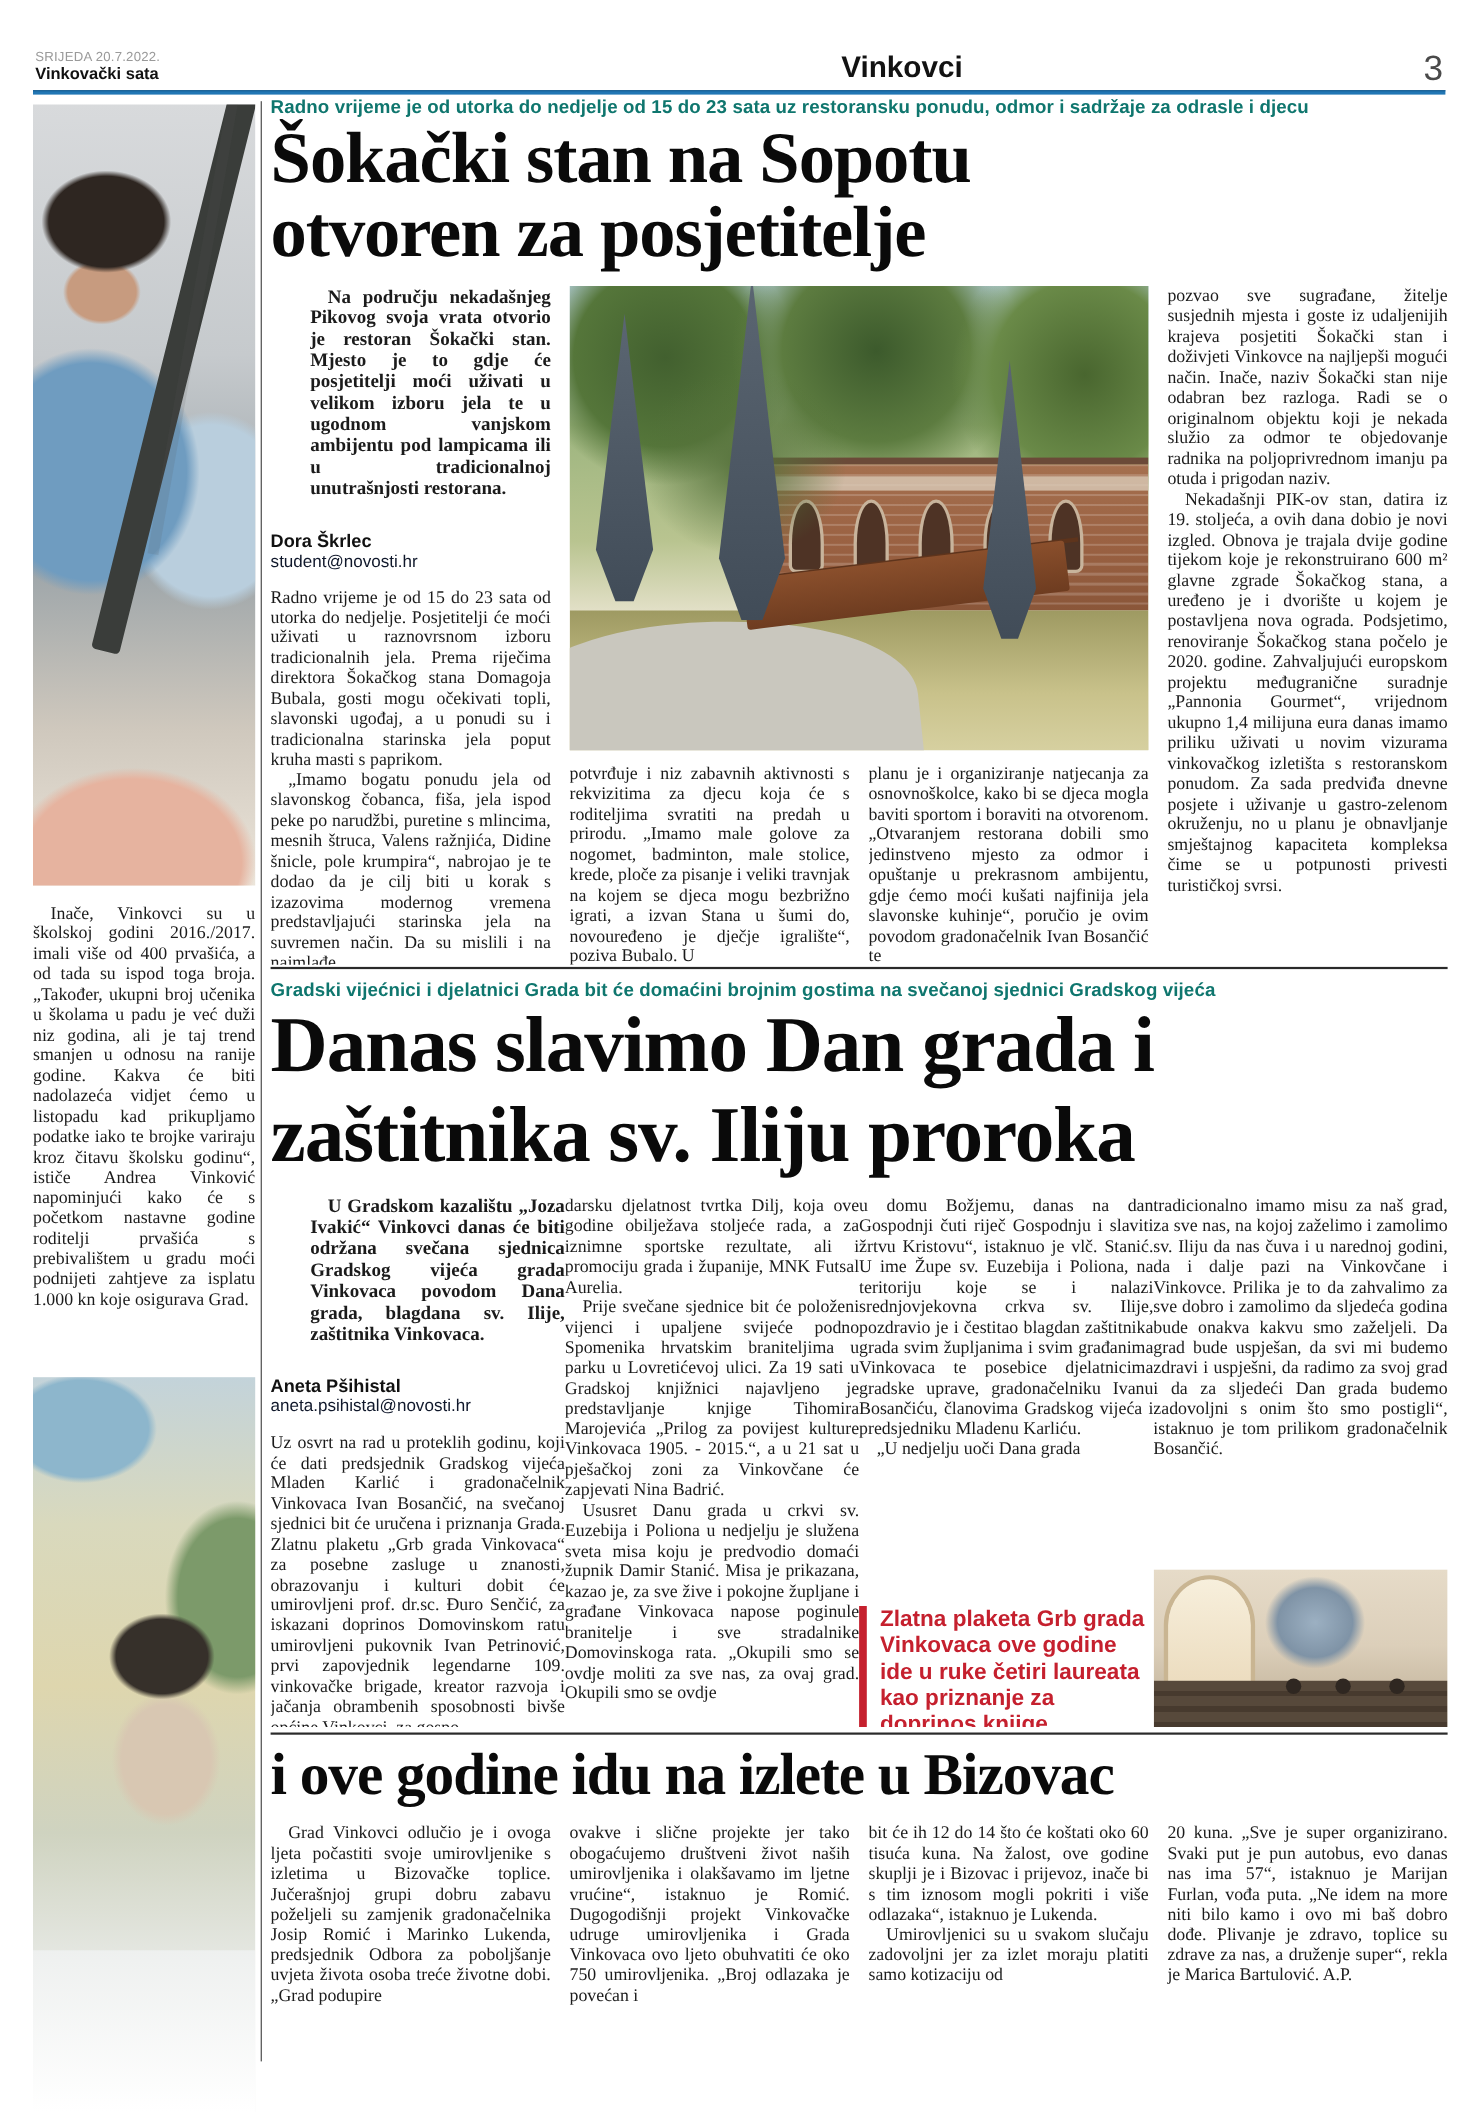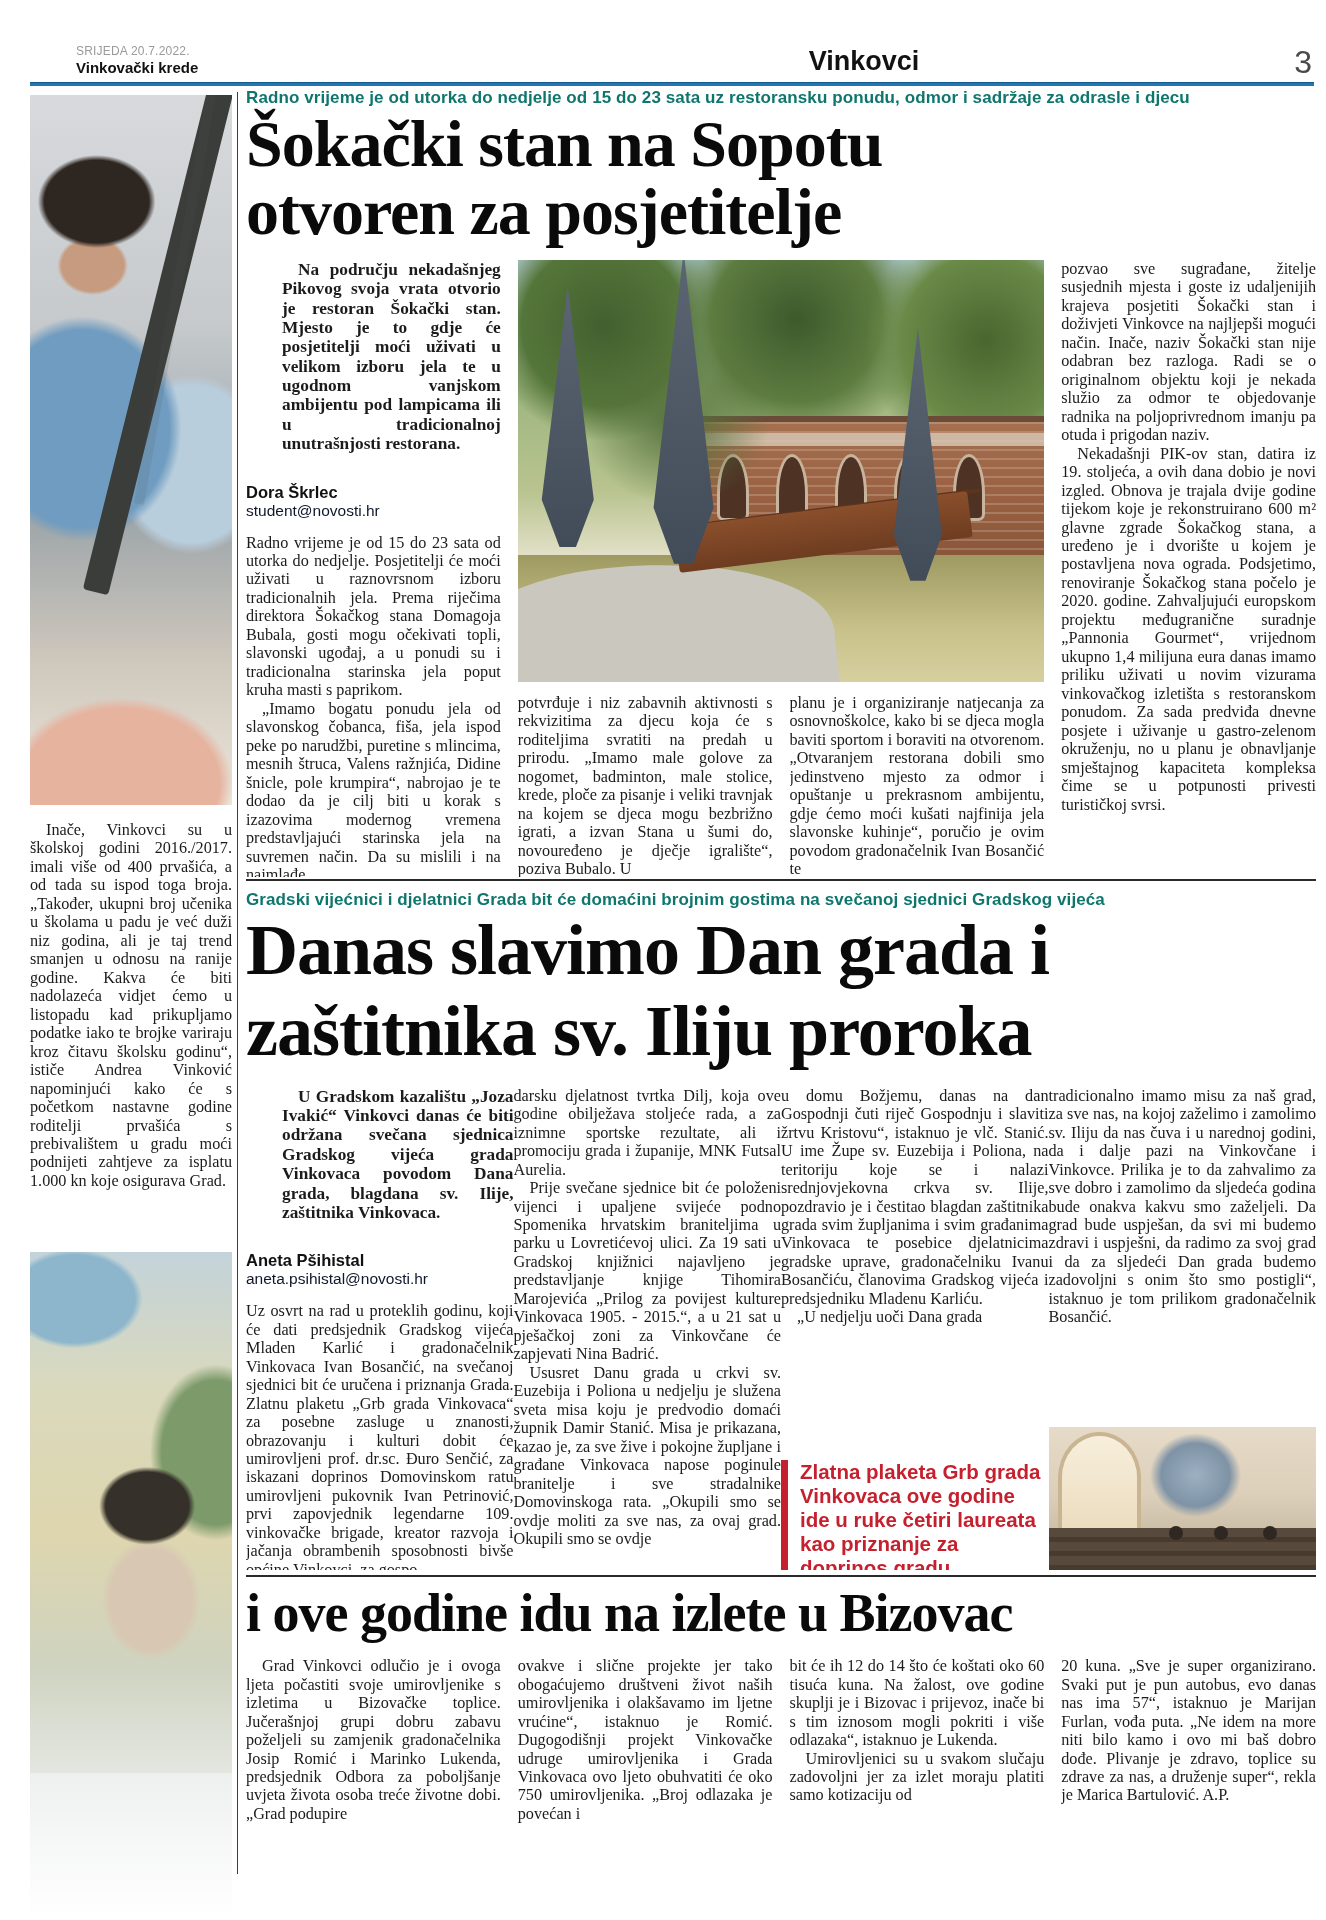--- a/index.html
+++ b/index.html
@@ -1,21 +1,21 @@
 <!DOCTYPE html>
 <html><head>
 <meta charset="utf-8">
 <style>
   * { margin:0; padding:0; box-sizing:border-box; }
   html,body { background:#ffffff; }
   body { width:1326px; height:1920px; position:relative; font-family:"Liberation Serif","DejaVu Serif",serif; color:#1b1b1b; }
   .page { position:absolute; inset:0; overflow:hidden; background:#fff; }
 
   
-  .masthead { position:absolute; left:30px; right:12px; top:44px; height:38px;margin-left:44px; }
+  .masthead { position:absolute; left:30px; right:12px; top:44px; height:38px; }
   .mh-date { position:absolute; left:2px; top:0; font-family:"Liberation Sans",sans-serif; font-size:12px; color:#9a9a9a; letter-spacing:.2px; }
   .mh-pub  { position:absolute; left:2px; top:15px; font-family:"Liberation Sans",sans-serif; font-size:15px; font-weight:bold; color:#111; }
   .mh-section { position:absolute; left:680px; width:220px; text-align:center; top:2px; font-family:"Liberation Sans",sans-serif; font-size:27px; font-weight:600; color:#121212; }
   .mh-pagenum { position:absolute; right:2px; top:0; font-family:"Liberation Sans",sans-serif; font-size:32px; font-weight:400; color:#4a4a4a; }
   .blue-rule { position:absolute; left:30px; right:12px; top:82px; height:4px; background:#2176b4; border-top:1px solid #135a8e; }
 
   
   .v-rule { position:absolute; left:237px; top:92px; height:1782px; width:1px; background:#3c3c3c; }
   .sidebar { position:absolute; left:30px; top:95px; width:202px; }
   .sb-text { margin-top:16px; font-size:16.2px; line-height:1.16; text-align:justify; }
@@ -109,21 +109,21 @@
     background:repeating-linear-gradient(180deg,#57493b 0 9px,#473a2e 9px 14px); }
   .ch-head { position:absolute; bottom:26%; width:14px; height:14px; border-radius:50%; background:#2f2721; }
 </style>
 </head>
 <body>
 
 <div class="page">
 
   <div class="masthead">
     <div class="mh-date">SRIJEDA 20.7.2022.</div>
-    <div class="mh-pub">Vinkovački krede</div>
+    <div class="mh-pub">Vinkovački sata</div>
     <div class="mh-section">Vinkovci</div>
     <div class="mh-pagenum">3</div>
   </div>
   <div class="blue-rule"></div>
 
   <div class="v-rule"></div>
 
   <div class="sidebar">
     <div class="photo ph-kids">
       <div class="easel"></div>
@@ -217,21 +217,21 @@
       <div class="a2-col body-col">
         <p>darsku djelatnost tvrtka Dilj, koja ove godine obilježava stoljeće rada, a za iznimne sportske rezultate, ali i promociju grada i županije, MNK Futsal Aurelia.</p>
         <p class="ind">Prije svečane sjednice bit će položeni vijenci i upaljene svijeće podno Spomenika hrvatskim braniteljima u parku u Lovretićevoj ulici. Za 19 sati u Gradskoj knjižnici najavljeno je predstavljanje knjige Tihomira Marojevića „Prilog za povijest kulture Vinkovaca 1905. - 2015.“, a u 21 sat u pješačkoj zoni za Vinkovčane će zapjevati Nina Badrić.</p>
         <p class="ind">Ususret Danu grada u crkvi sv. Euzebija i Poliona u nedjelju je služena sveta misa koju je predvodio domaći župnik Damir Stanić. Misa je prikazana, kazao je, za sve žive i pokojne župljane i građane Vinkovaca napose poginule branitelje i sve stradalnike Domovinskoga rata. „Okupili smo se ovdje moliti za sve nas, za ovaj grad. Okupili smo se ovdje</p>
       </div>
       <div class="a2-col">
         <div class="body-col">
           <p>u domu Božjemu, danas na dan Gospodnji čuti riječ Gospodnju i slaviti žrtvu Kristovu“, istaknuo je vlč. Stanić. U ime Župe sv. Euzebija i Poliona, na teritoriju koje se i nalazi srednjovjekovna crkva sv. Ilije, pozdravio je i čestitao blagdan zaštitnika grada svim župljanima i svim građanima Vinkovaca te posebice djelatnicima gradske uprave, gradonačelniku Ivanu Bosančiću, članovima Gradskog vijeća i predsjedniku Mladenu Karliću.</p>
           <p class="ind">„U nedjelju uoči Dana grada</p>
         </div>
-        <div class="pullquote">Zlatna plaketa Grb grada Vinkovaca ove godine ide u ruke četiri laureata kao priznanje za doprinos gradu</div>
+        <div class="pullquote">Zlatna plaketa Grb grada Vinkovaca ove godine ide u ruke četiri laureata kao priznanje za doprinos knjige</div>
       </div>
       <div class="a2-col">
         <div class="body-col">
           <p>tradicionalno imamo misu za naš grad, za sve nas, na kojoj zaželimo i zamolimo sv. Iliju da nas čuva i u narednoj godini, da i dalje pazi na Vinkovčane i Vinkovce. Prilika je to da zahvalimo za sve dobro i zamolimo da sljedeća godina bude onakva kakvu smo zaželjeli. Da grad bude uspješan, da svi mi budemo zdravi i uspješni, da radimo za svoj grad i da za sljedeći Dan grada budemo zadovoljni s onim što smo postigli“, istaknuo je tom prilikom gradonačelnik Bosančić.</p>
         </div>
         <div class="a2-photo photo ph-church">
           <div class="ch-win"></div>
           <div class="ch-dome"></div>
           <div class="ch-pews"></div>
           <div class="ch-head" style="left:45%"></div>

